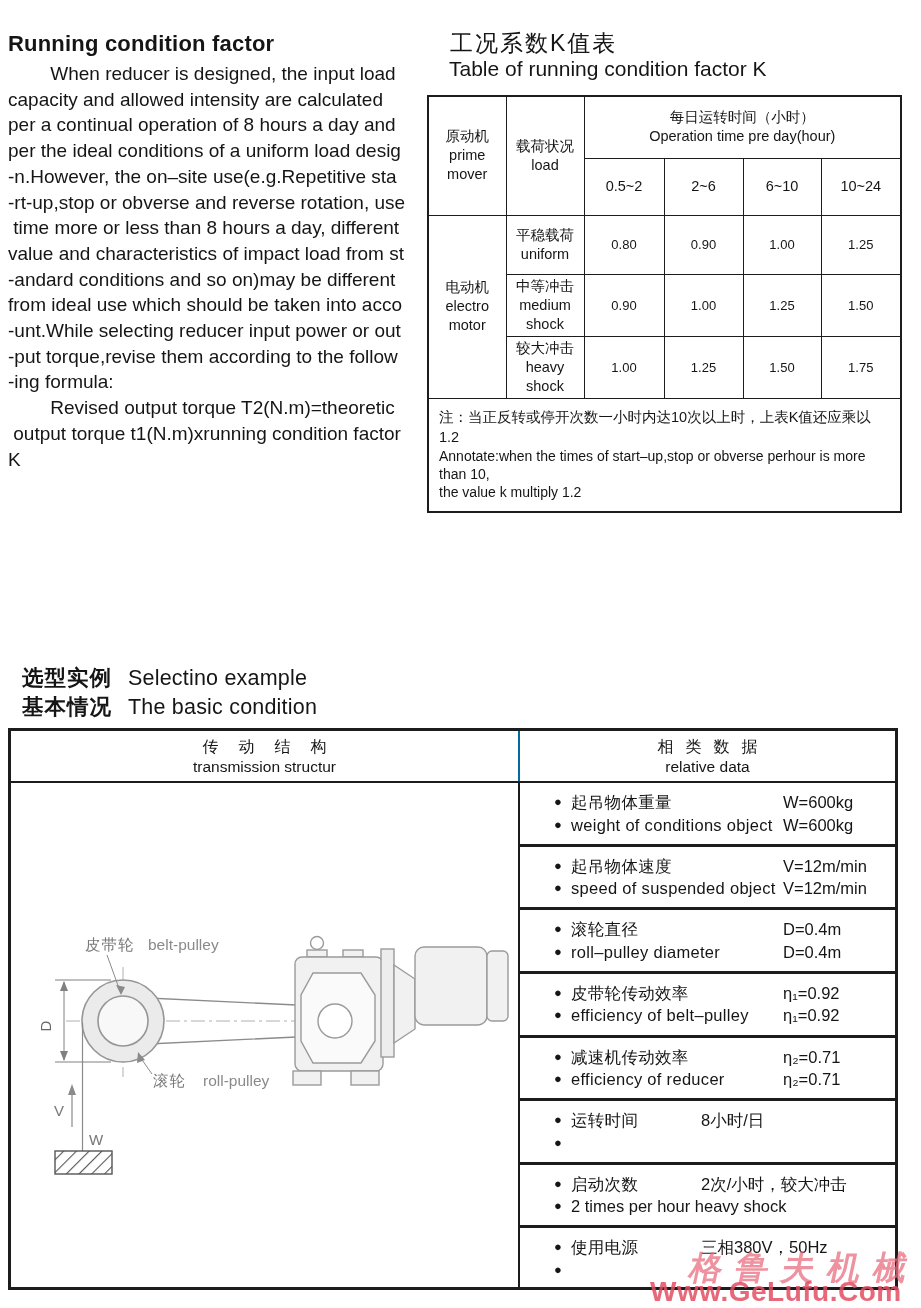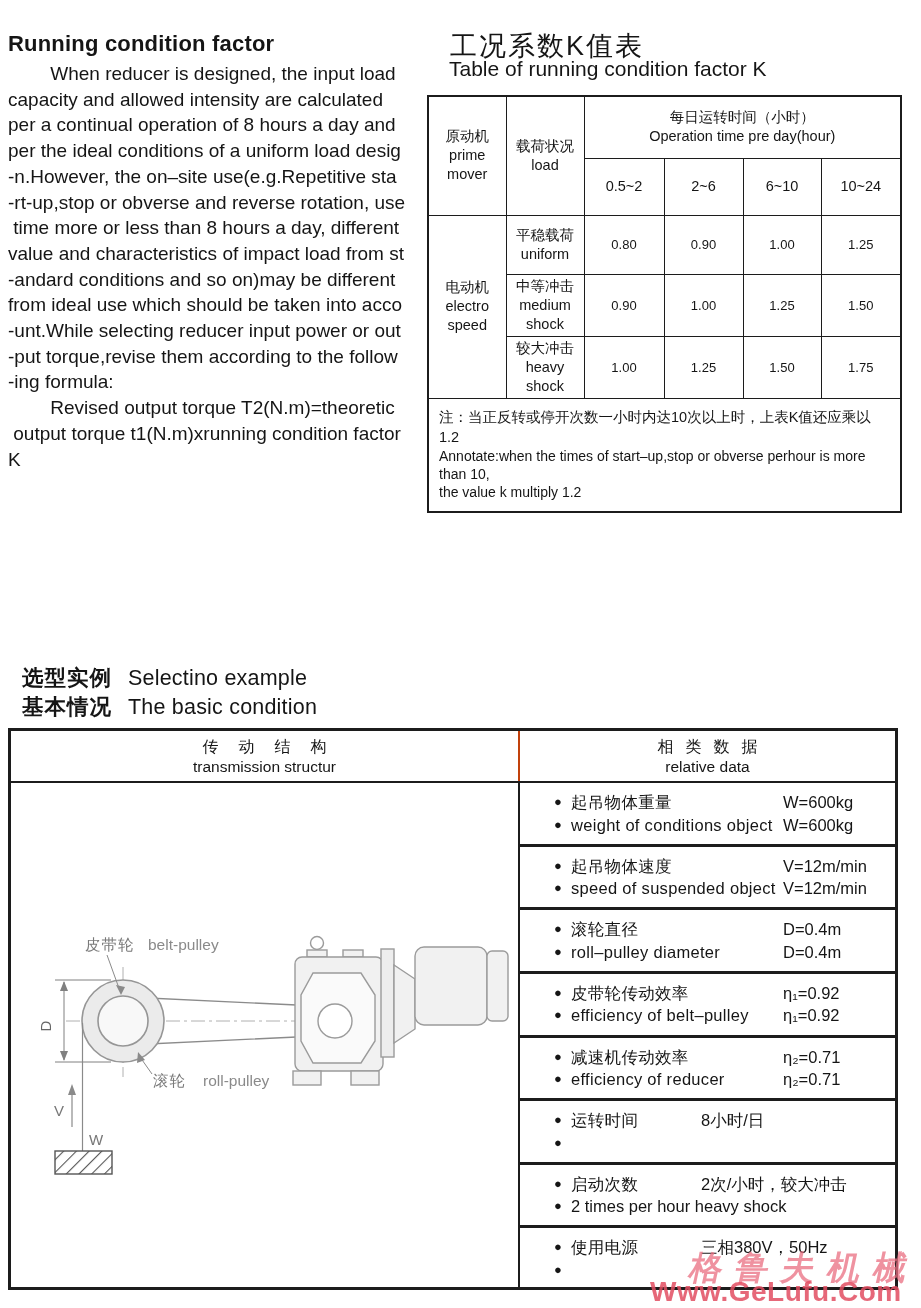--- a/index.html
+++ b/index.html
@@ -7,21 +7,21 @@
     width:921px;height:1308px;position:relative;background:#ffffff;
     font-family:"Liberation Sans", sans-serif;color:#151515;overflow:hidden;
   }
   .abs{position:absolute;}
 
   
   .left-title{left:8px;top:31px;font-size:22px;font-weight:bold;letter-spacing:0.2px;}
   .left-body{left:8px;top:61px;width:416px;font-size:19px;line-height:25.7px;white-space:pre-wrap;}
 
   
-  .kt-title-zh{left:450px;top:28px;font-size:27px;letter-spacing:2px;}
+  .kt-title-zh{left:450px;top:28px;font-size:23px;letter-spacing:2px;}
   .kt-title-en{left:449px;top:57px;font-size:21px;}
   table.ktable{position:absolute;left:427px;top:95px;width:473px;border-collapse:collapse;
     table-layout:fixed;border:2px solid #1c1c1c;}
   .ktable td{border:1px solid #1c1c1c;text-align:center;vertical-align:middle;
     white-space:pre-line;font-size:14.5px;line-height:19px;padding:2px;}
   .ktable td.val{font-size:13px;}
   .ktable tr.h1{height:62px;} .ktable tr.h2{height:57px;} .ktable tr.r{height:59px;}
   .ktable td.note-cell{text-align:left;padding:8px 20px 10px 10px;white-space:normal;}
   .note-zh{font-size:14.5px;line-height:20px;}
   .note-en{font-size:14px;line-height:18px;white-space:pre-line;}
@@ -29,21 +29,21 @@
   
   .ex-line{left:22px;font-size:21.5px;}
   .ex-line .zh{letter-spacing:1px;font-weight:bold;}
   .ex-line .en{margin-left:16px;letter-spacing:0.2px;}
   .ex1{top:663px;} .ex2{top:692px;}
 
   
   .btable{left:8px;top:728px;width:890px;height:562px;border:3px solid #1c1c1c;box-sizing:border-box;}
   .bt-header{display:flex;height:50px;border-bottom:2px solid #1c1c1c;}
   .bt-hcell{display:flex;flex-direction:column;justify-content:center;align-items:center;}
-  .bt-h-left{width:507px;border-right:2px solid #c2410c;}
+  .bt-h-left{width:507px;border-right:2px solid #0369a1;}
   .bt-h-right{flex:1;}
   .bt-h-zh{font-size:16px;letter-spacing:20px;text-indent:20px;line-height:20px;}
   .bt-h-zh.tight{letter-spacing:12px;text-indent:12px;}
   .bt-h-en{font-size:15.5px;line-height:19px;}
   .bt-body{display:flex;height:506px;}
   .bt-diagram{width:507px;border-right:2px solid #1c1c1c;position:relative;}
   .bt-rows{flex:1;display:flex;flex-direction:column;}
   .bt-row{flex:1;border-bottom:3px solid #1c1c1c;box-sizing:border-box;
     padding:8px 4px 0 34px;overflow:hidden;}
   .bt-row:last-child{border-bottom:none;}
@@ -107,21 +107,21 @@
   </tr>
   <tr class="h2">
     <td>0.5~2</td>
     <td>2~6</td>
     <td>6~10</td>
     <td>10~24</td>
   </tr>
   <tr class="r">
     <td rowspan="3">电动机
 electro
-speed</td>
+motor</td>
     <td>平稳载荷
 uniform</td>
     <td class="val">0.80</td>
     <td class="val">0.90</td>
     <td class="val">1.00</td>
     <td class="val">1.25</td>
   </tr>
   <tr class="r">
     <td>中等冲击
 medium

